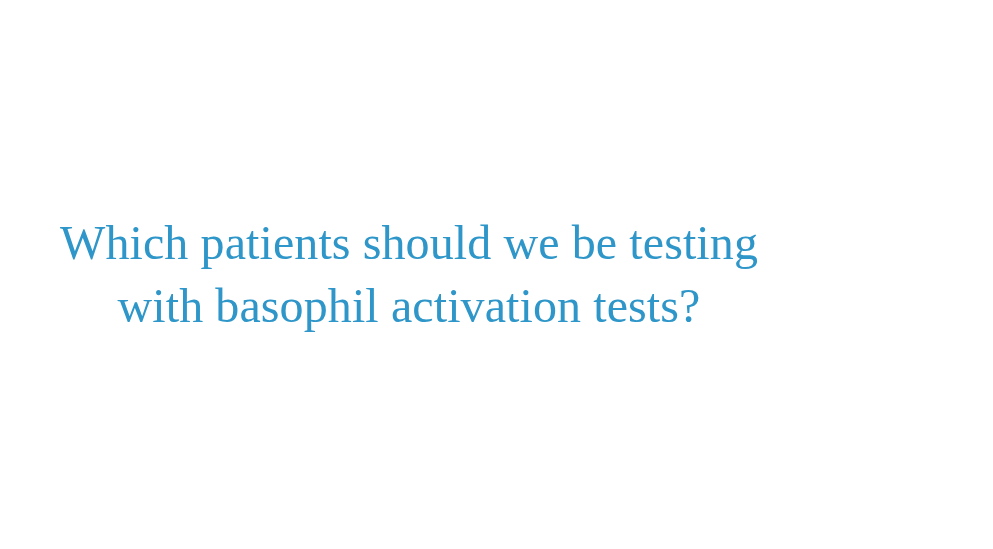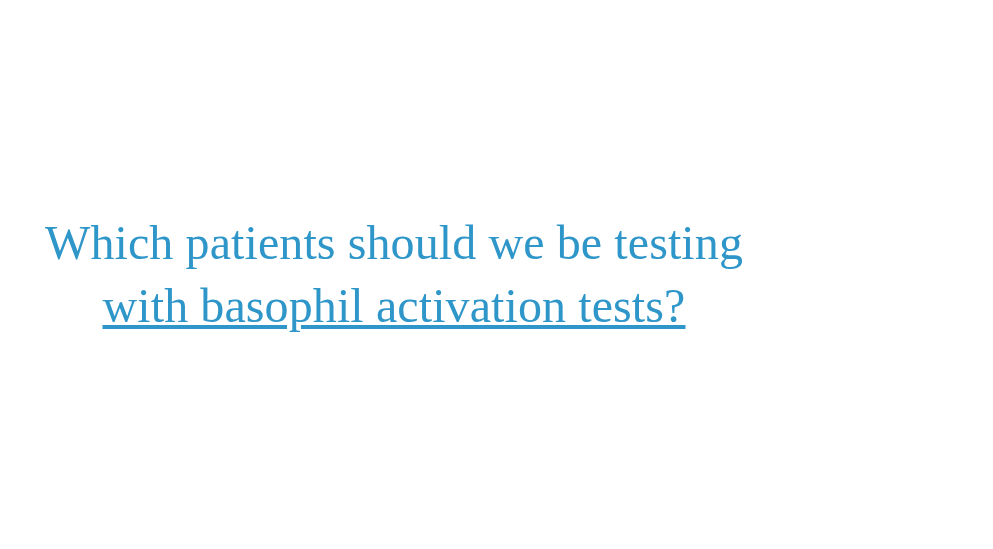--- a/index.html
+++ b/index.html
@@ -24,20 +24,21 @@
   }
 
   .slide-body {
     position: absolute;
     left: 0;
     top: 0;
     width: 804px;
     height: 549px;
     display: flex;
     flex-direction: column;
+    align-items: center;
     justify-content: center;
   }
 
   .title-block {
     width: 760px;
     margin-left: 14px; 
     text-align: center;
   }
 
   .title-line {
@@ -53,21 +54,20 @@
     text-rendering: optimizeLegibility;
     -webkit-font-smoothing: antialiased;
   }
 
   .title-line.line-1 {
     margin-bottom: 0px;
   }
 
   .title-line.line-2 {
     margin-top: 13px;
-    text-decoration: underline;
   }
 </style>
 </head>
 <body>
 
 <div class="slide">
   <div class="slide-body">
     <div class="title-block">
       <span class="title-line line-1">Which patients should we be testing</span>
       <span class="title-line line-2">with basophil activation tests?</span>

